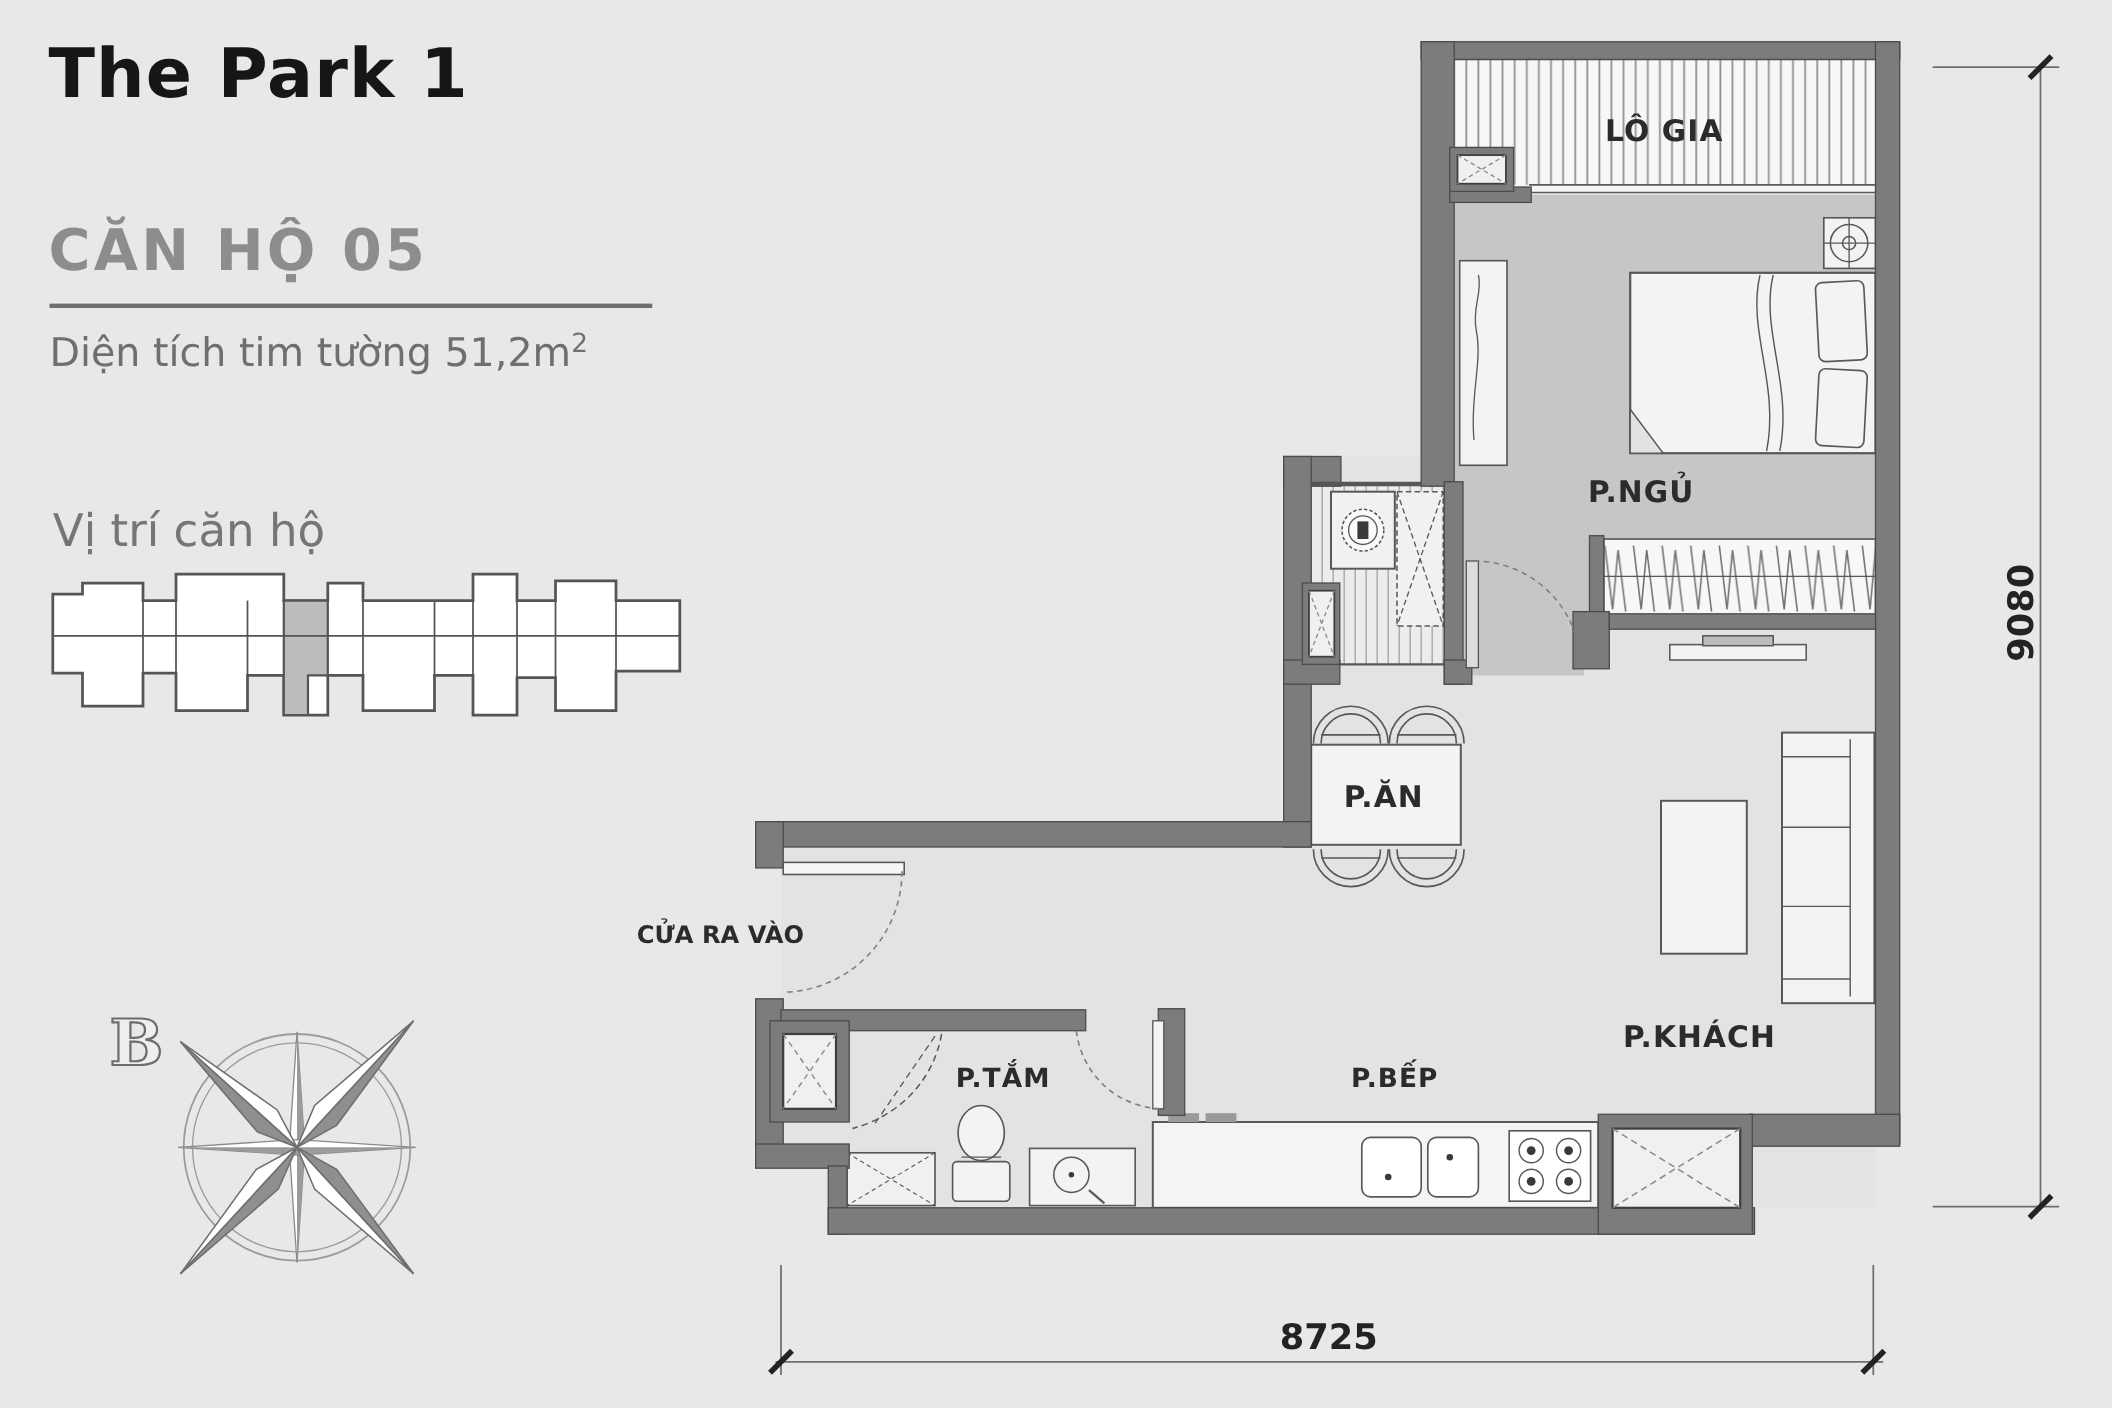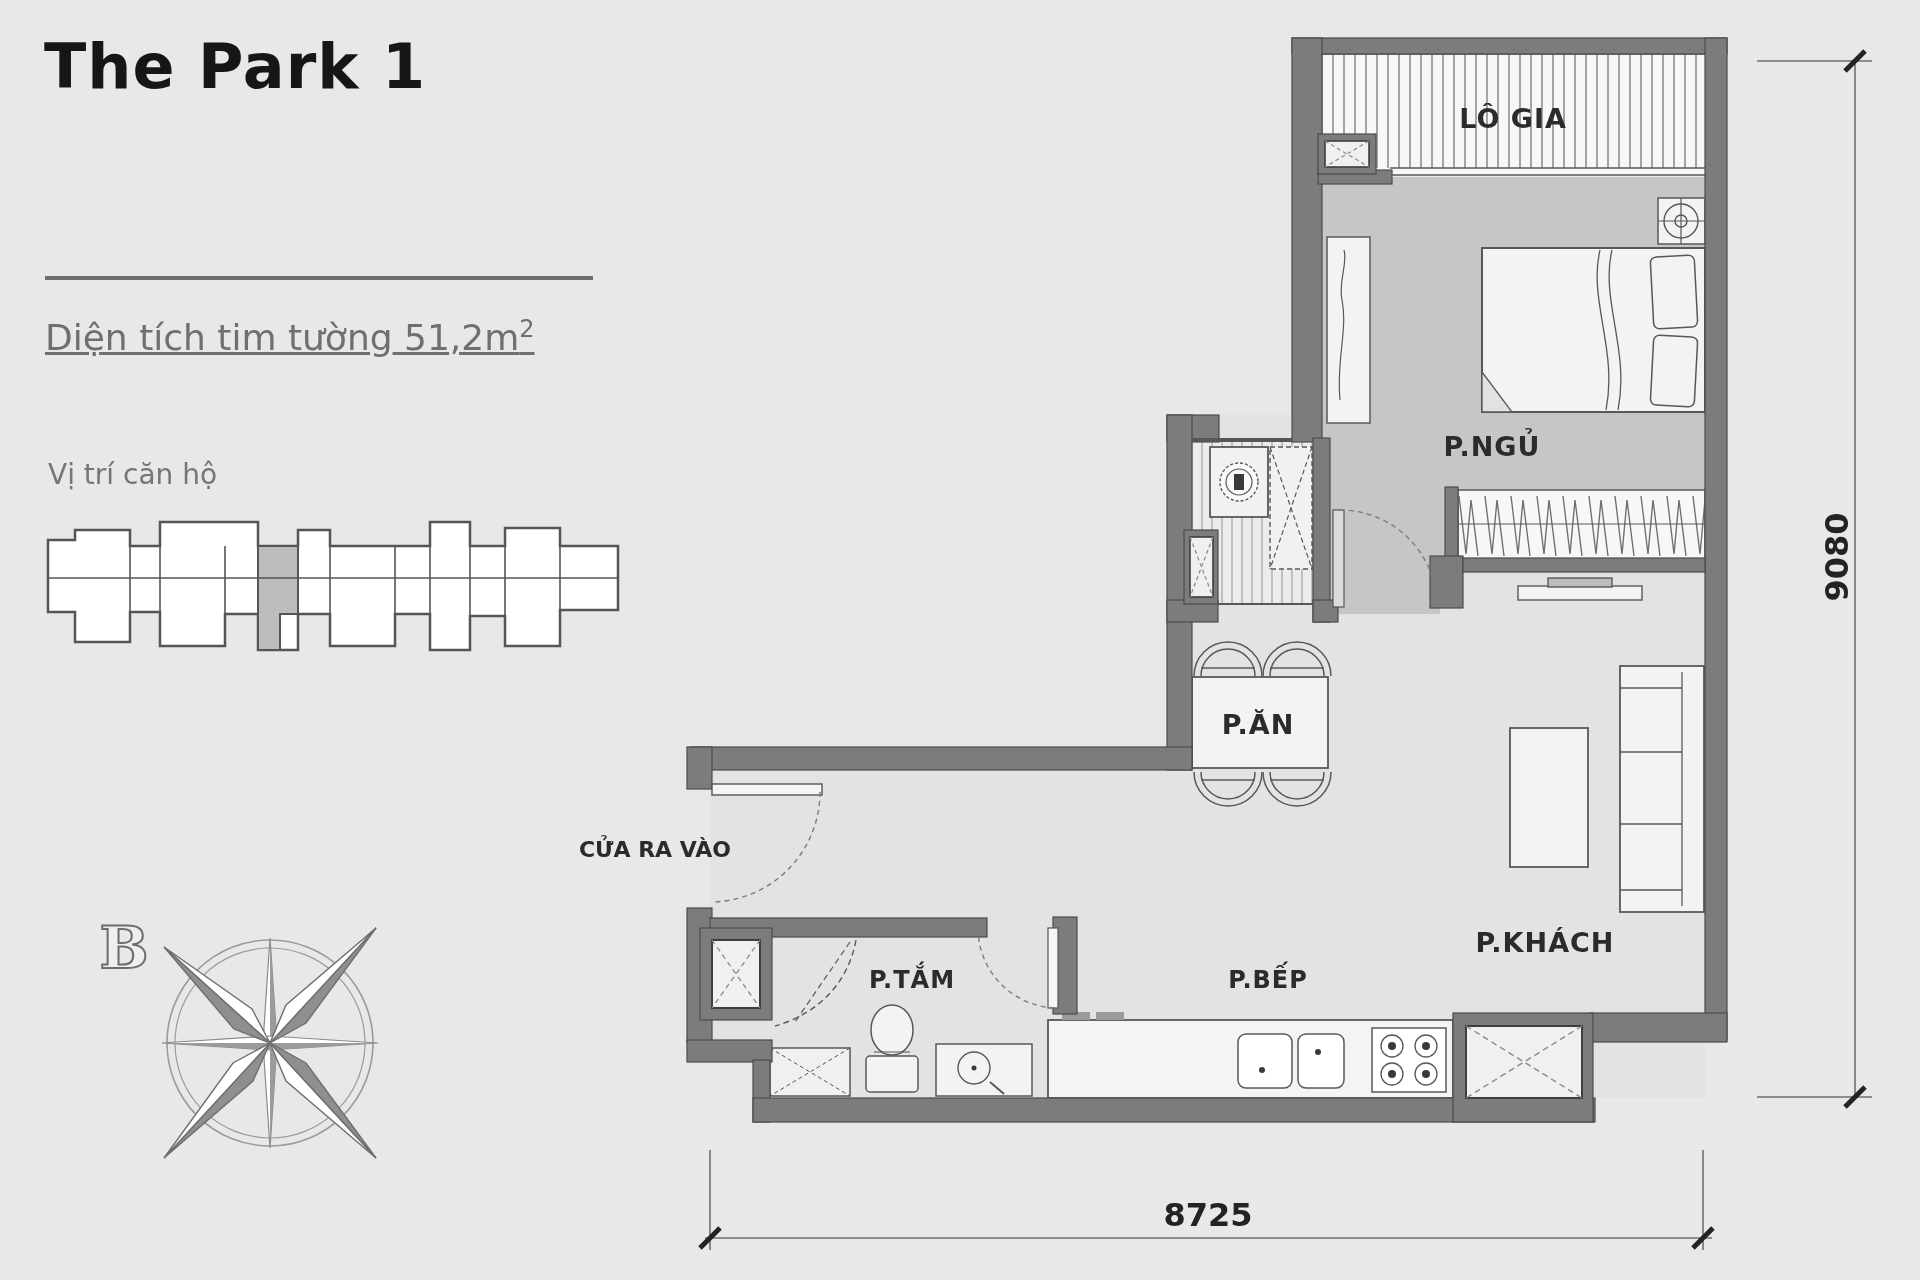--- a/index.html
+++ b/index.html
@@ -4,34 +4,35 @@
 <style>
   html,body{margin:0;padding:0;}
   body{font-family:"DejaVu Sans", sans-serif;}
   .stage{position:relative;width:1920px;height:1280px;background:#e8e8e8;overflow:hidden;}
   .abs{position:absolute;}
   .title{left:44px;top:30px;font-size:62px;font-weight:bold;color:#161616;letter-spacing:1px;}
   .unit{left:44px;top:198px;font-size:52px;font-weight:bold;color:#8d8d8d;letter-spacing:3px;}
   .rule{left:45px;top:276px;width:548px;height:4px;background:#6e6e6e;}
   .area-line{left:45px;font-size:36px;color:#6f6f6f;}
   .area-line sup{font-size:24px;}
-  .a1{top:315px;text-decoration:underline;}
+  .a1{top:298px;}
   .a2{top:348px;}
-  .loc-label{left:48px;top:458px;font-size:28px;color:#767676;}
+  .loc-label{left:48px;top:458px;font-size:41px;color:#767676;}
   svg text{font-family:"DejaVu Sans", sans-serif;}
   .room-label{font-size:27px;font-weight:bold;fill:#2b2b2b;letter-spacing:1px;}
   .small-label{font-size:22px;font-weight:bold;fill:#2b2b2b;}
   .dim-label{font-size:32px;font-weight:bold;fill:#232323;}
 </style>
 </head>
 <body>
 
 <div class="stage">
 
   <div class="abs title">The Park 1</div>
+  <div class="abs unit">CĂN HỘ 05</div>
   <div class="abs rule"></div>
   <div class="abs area-line a1"><span>Diện tích tim tường</span>&nbsp;<span>51,2m</span><sup>2</sup></div>
   <div class="abs loc-label">Vị trí căn hộ</div>
 
   <svg class="abs" style="left:0;top:0;" width="1920" height="1280" viewBox="0 0 1920 1280">
     <defs>
       <pattern id="rail" width="11" height="12" patternUnits="userSpaceOnUse">
         <rect width="11" height="12" fill="#f7f7f7"></rect>
         <line x1="2" y1="0" x2="2" y2="12" stroke="#8f8f8f" stroke-width="1.6"></line>
       </pattern>

